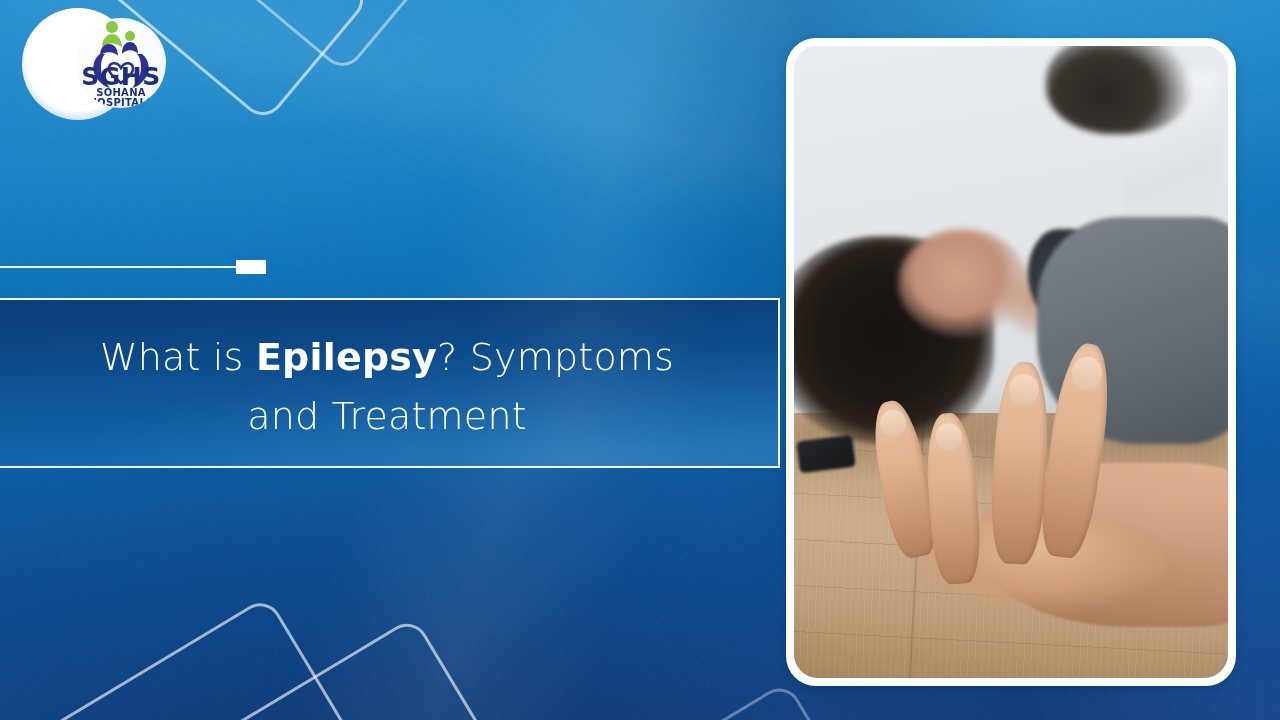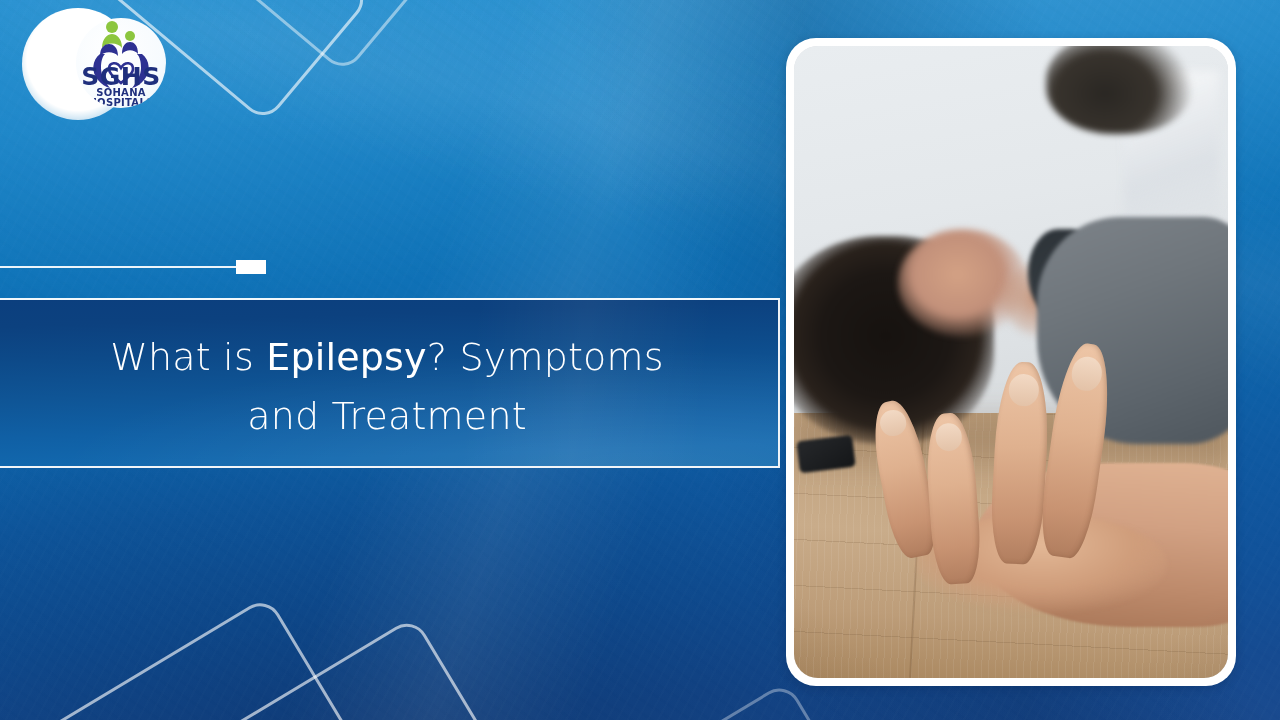--- a/index.html
+++ b/index.html
@@ -162,21 +162,21 @@
     padding: 28px 78px 0 76px;
     color: #ffffff;
     font-family: "DejaVu Sans", sans-serif;
     font-weight: 300;
     font-size: 38px;
     line-height: 1.55;
     letter-spacing: .2px;
     text-align: center;
     white-space: pre-wrap;
   }
-  .title-text .strong { font-weight: 400; }
+  .title-text .strong { font-weight: 700; }
 
   
   .photo-card {
     position: absolute;
     left: 786px; top: 38px;
     width: 450px; height: 648px;
     background: #ffffff;
     border-radius: 30px;
     padding: 8px;
     box-sizing: border-box;

